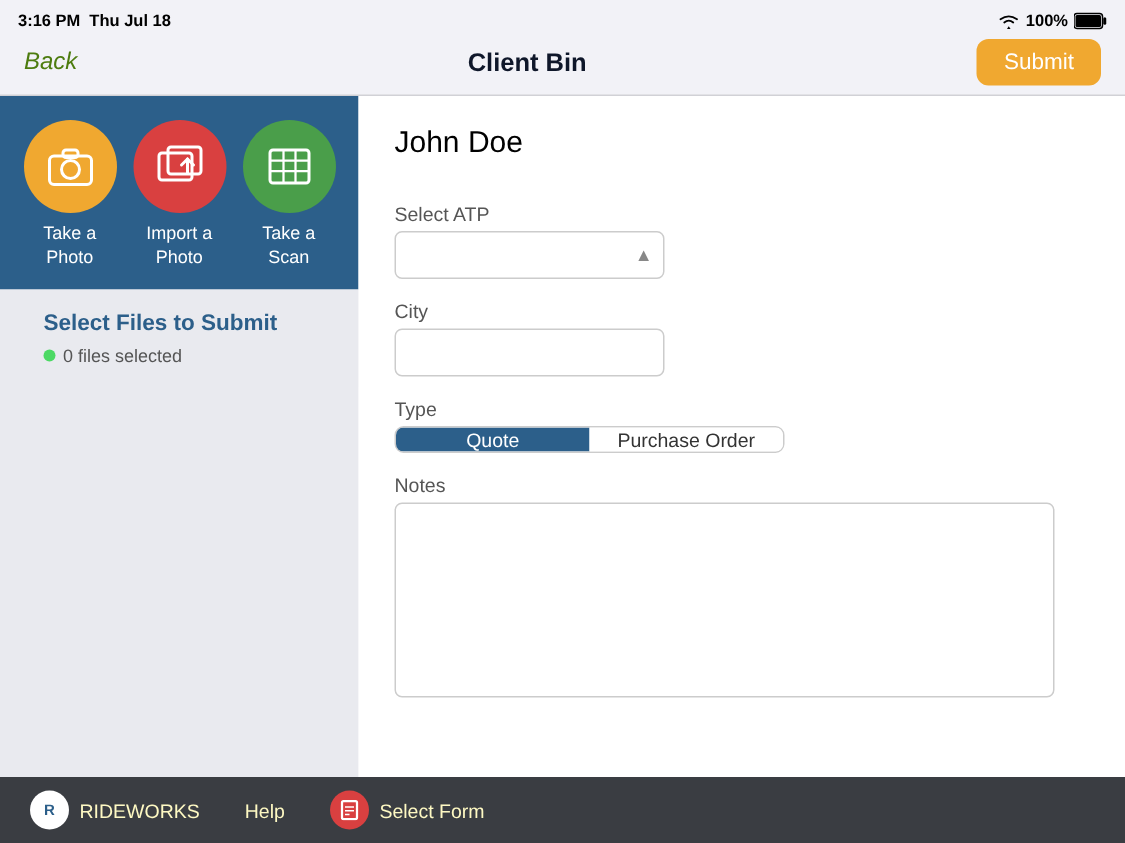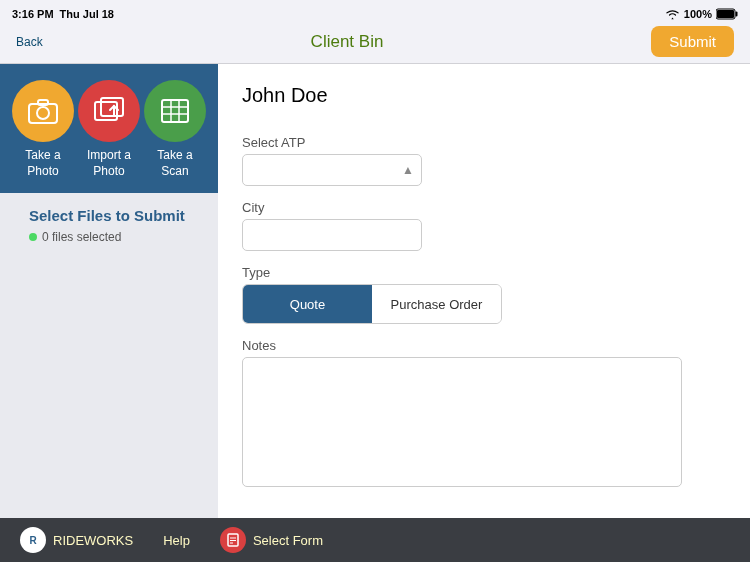--- a/index.html
+++ b/index.html
@@ -23,51 +23,52 @@
     #nav-bar {
       background: #f2f2f7;
       display: flex;
       justify-content: space-between;
       align-items: center;
       padding: 6px 16px;
       height: 44px;
       border-bottom: 1px solid #d1d1d6;
     }
     #nav-bar .back-btn {
-      color: #0c4a6e;
-      font-size: 12px;
+      color: #4d7c0f;
+      font-size: 16px;
       background: none;
       border: none;
       cursor: pointer;
+      font-style: italic;
     }
     #nav-bar .title {
       font-size: 17px;
-      font-weight: 400;
-      color: #4d7c0f;
+      font-weight: 700;
+      color: #0f172a;
     }
     #nav-bar .submit-btn {
       background: #f0a830;
       color: #fff;
       border: none;
       border-radius: 8px;
       padding: 7px 18px;
       font-size: 15px;
       font-weight: 500;
       cursor: pointer;
     }
 
     
     #main-content {
       display: flex;
       height: calc(562px - 20px - 44px - 44px);
     }
 
     
     #left-panel {
-      width: 218px;
+      width: 239px;
       background: #e9eaef;
       display: flex;
       flex-direction: column;
     }
 
     #action-buttons {
       background: #2c5f8a;
       display: flex;
       justify-content: space-around;
       align-items: center;
@@ -196,21 +197,21 @@
       transform: translateY(-50%);
       pointer-events: none;
       color: #888;
       font-size: 12px;
     }
 
     
     .type-toggle {
       display: flex;
       width: 260px;
-      height: 40px;
+      height: 18px;
       border-radius: 6px;
       overflow: hidden;
       border: 1px solid #ccc;
     }
 
     .type-toggle-btn {
       flex: 1;
       border: none;
       font-size: 13px;
       font-weight: 500;

